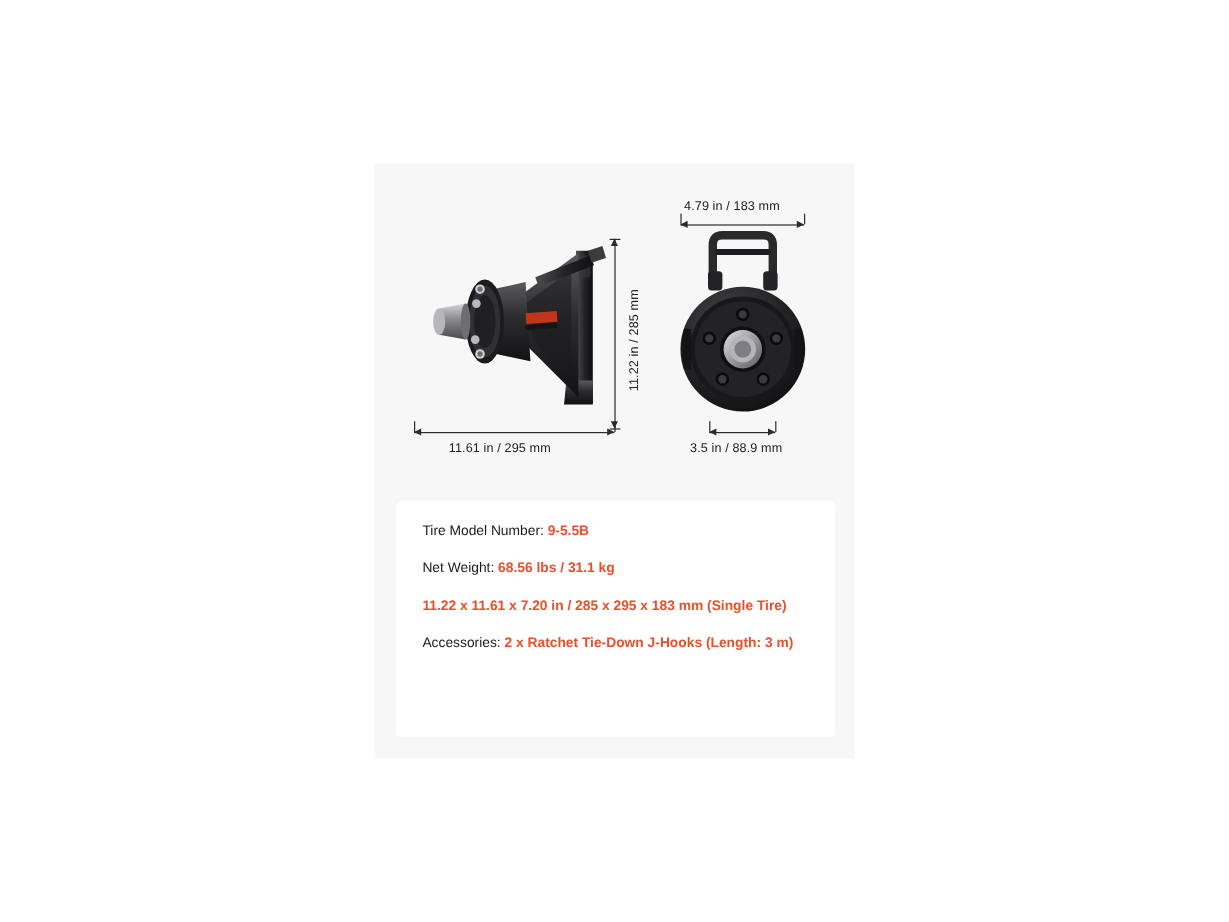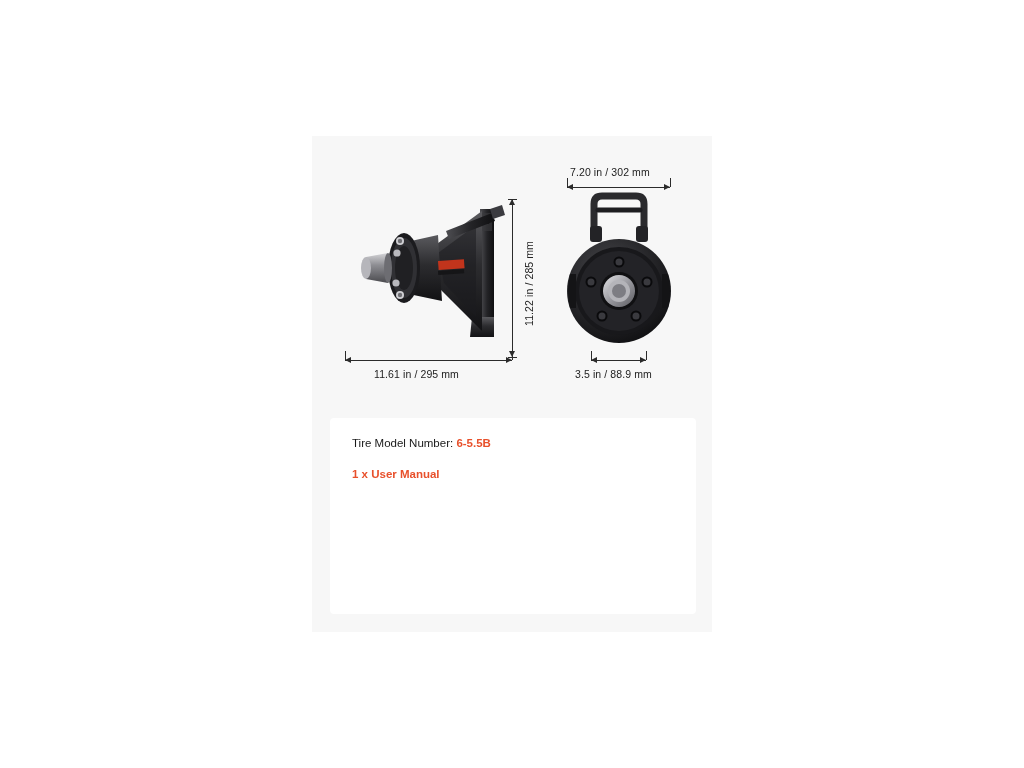--- a/index.html
+++ b/index.html
@@ -243,39 +243,45 @@
       <div class="dim-line h" style="left:33px; top:224px; width:167px;"></div>
       <div class="arrow left" style="left:33px; top:221px;"></div>
       <div class="arrow right" style="left:194px; top:221px;"></div>
       <div class="dim-label" style="left:62px; top:232px;text-align:right;">11.61 in / 295 mm</div>
 
       <div class="tick v" style="left:255px; top:42px;"></div>
       <div class="tick v" style="left:358px; top:42px;"></div>
       <div class="dim-line h" style="left:255px; top:51px; width:103px;"></div>
       <div class="arrow left" style="left:255px; top:48px;"></div>
       <div class="arrow right" style="left:352px; top:48px;"></div>
-      <div class="dim-label" style="left:258px; top:30px;">7.20 in / 302 mm</div>
+      <div class="dim-label" style="left:258px; top:30px;">4.79 in / 183 mm</div>
 
       <div class="tick v" style="left:279px; top:215px;"></div>
       <div class="tick v" style="left:334px; top:215px;"></div>
       <div class="dim-line h" style="left:279px; top:224px; width:55px;"></div>
       <div class="arrow left" style="left:279px; top:221px;"></div>
       <div class="arrow right" style="left:328px; top:221px;"></div>
       <div class="dim-label" style="left:263px; top:232px;">3.5 in / 88.9 mm</div>
 
     </div>
 
     <div class="info-card">
 
       <div class="spec-line">
-        <span>Tire Model Number: </span><span class="hl">6-5.5B</span>
+        <span>Tire Model Number: </span><span class="hl">9-5.5B</span>
       </div>
 
-
-
-
-
-      <div class="hl-block">1 x User Manual</div>
+      <div class="spec-line">
+        <span>Net Weight: </span><span class="hl">68.56 lbs / 31.1 kg</span>
+      </div>
+
+
+      <div class="hl-block">11.22 x 11.61 x 7.20 in / 285 x 295 x 183 mm (Single Tire)</div>
+
+      <div class="spec-line">
+        <span>Accessories: </span><span class="hl">2 x Ratchet Tie-Down J-Hooks (Length: 3 m)</span>
+      </div>
+
 
     </div>
 
   </div>
 </div>
 
 </body></html>

